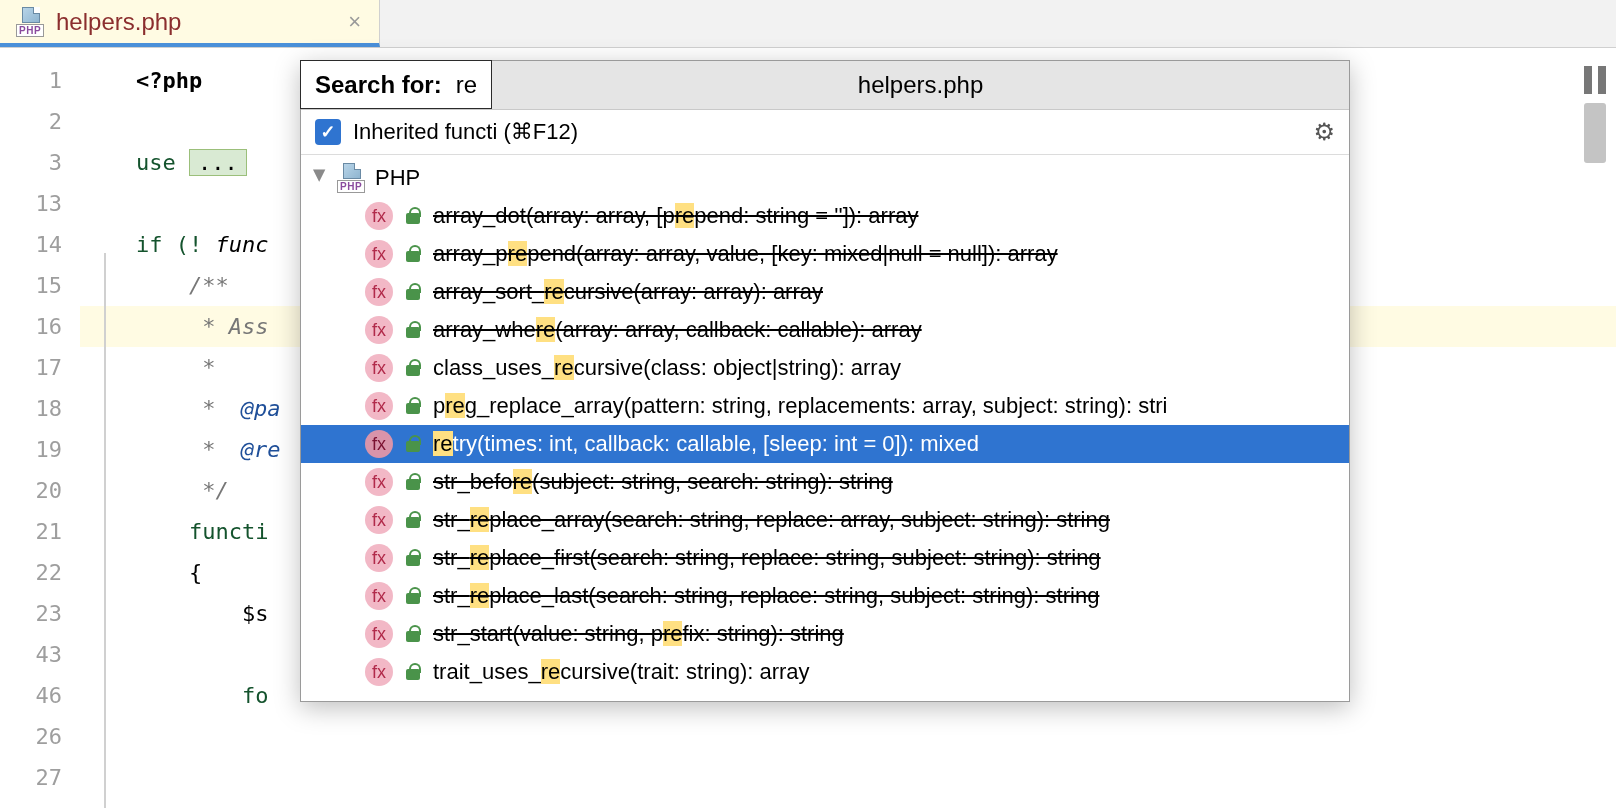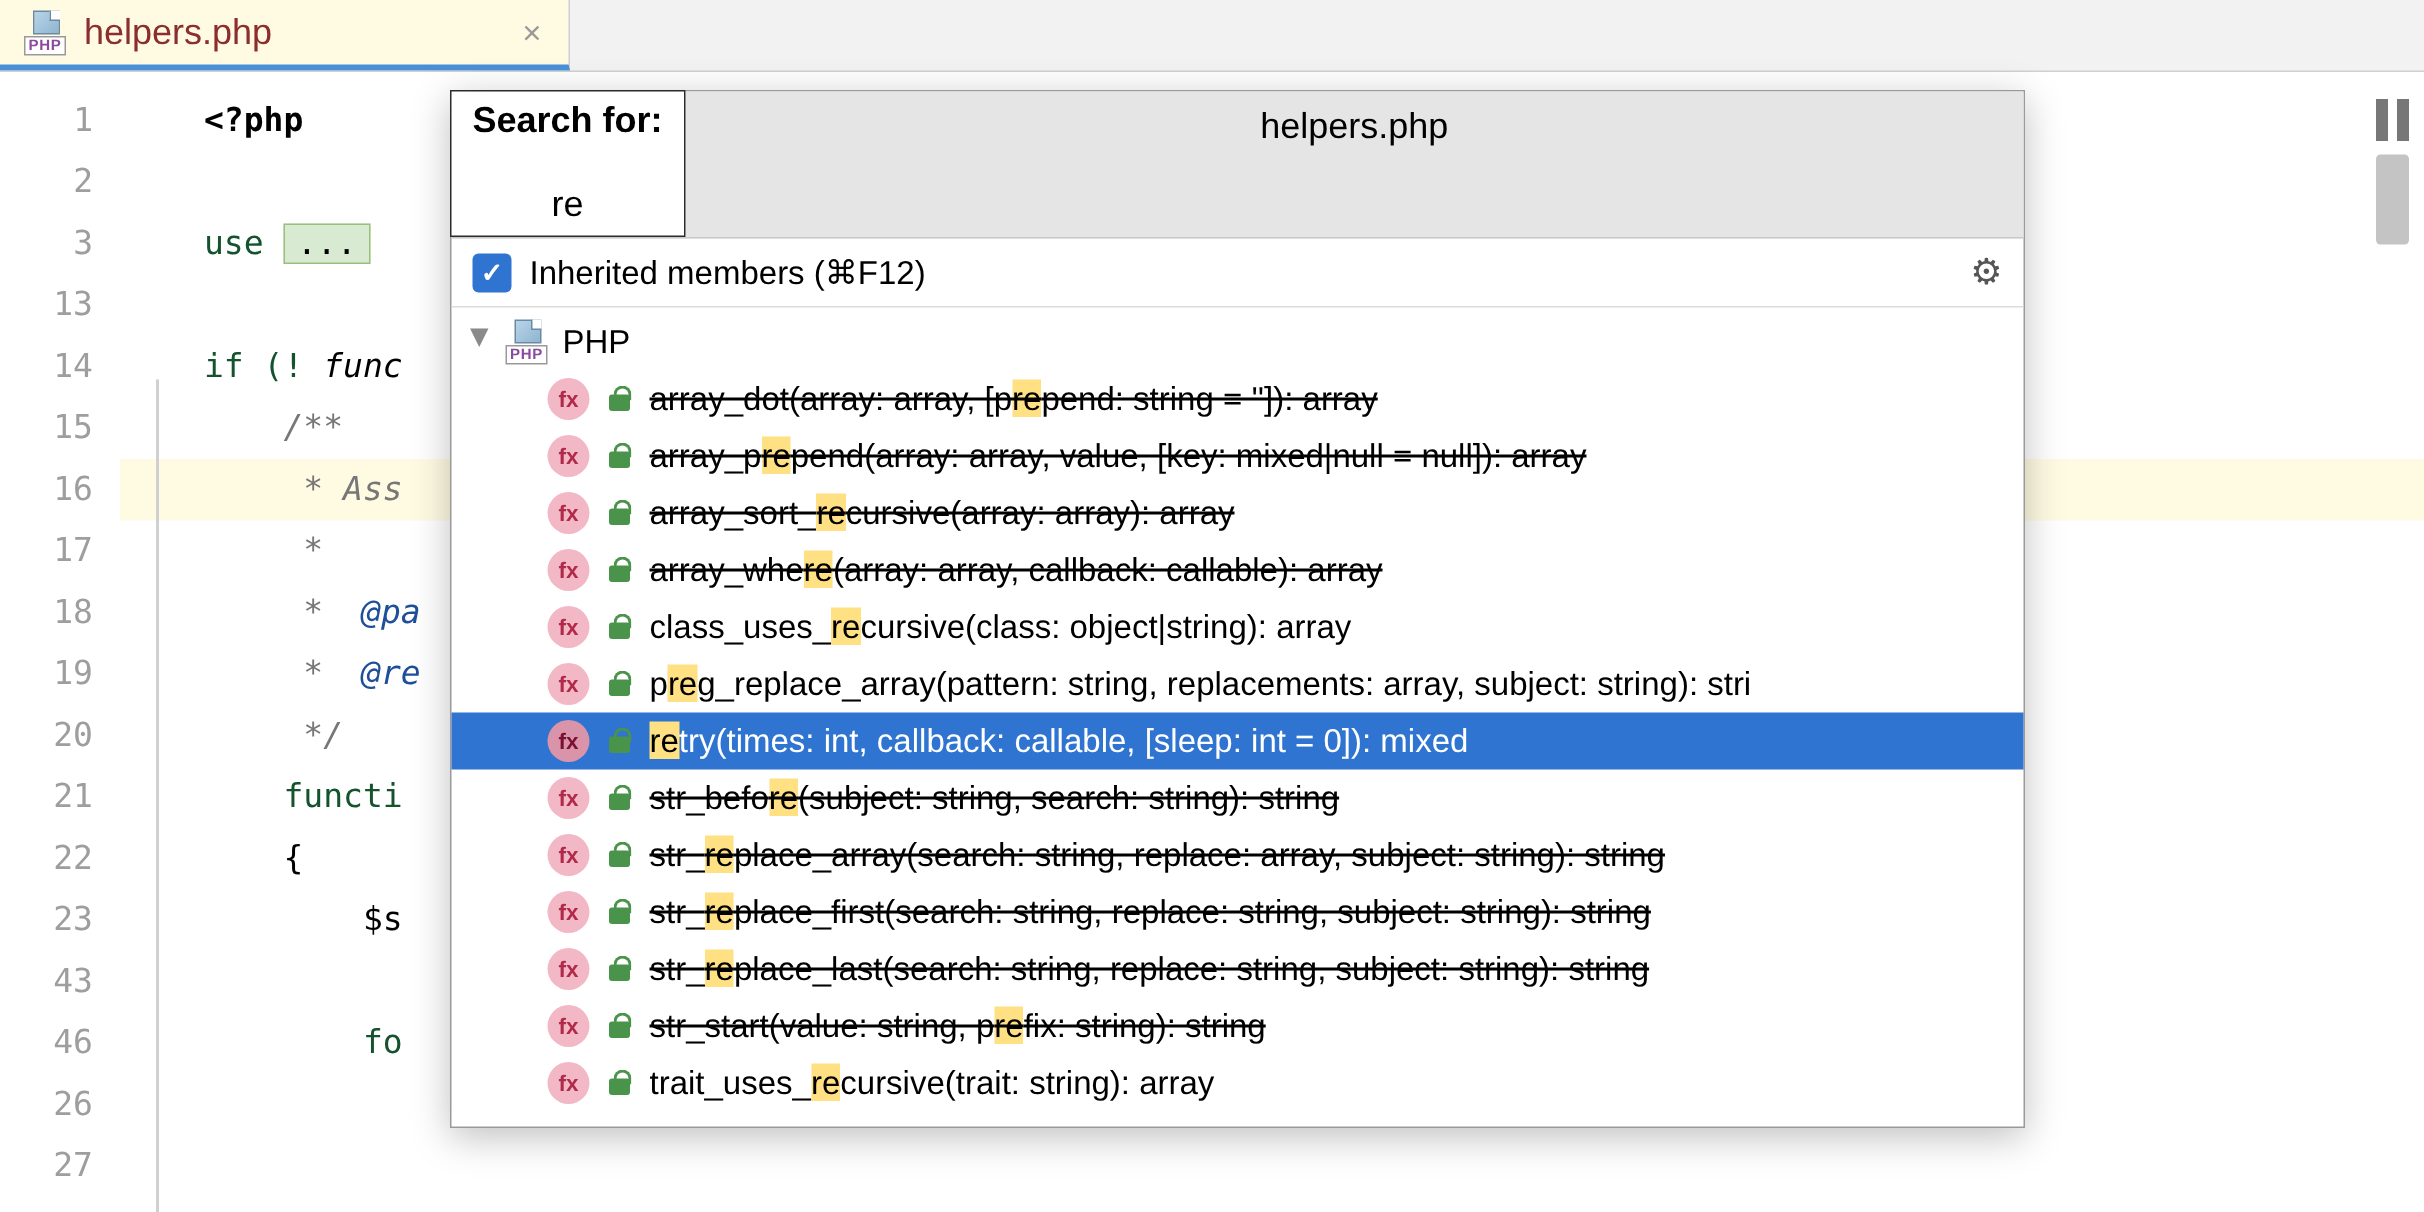--- a/index.html
+++ b/index.html
@@ -125,22 +125,21 @@
     display:flex;
     background:#e5e5e5;
     border-bottom:1px solid #c9c9c9;
   }
   .popup-search {
     display:flex; align-items:center;
     background:#fff;
     border:1px solid #2b2b2b;
     margin:-1px 0 0 -1px;
     padding: 6px 14px;
-    gap: 28px;
-    flex-direction: column;
+    gap: 14px;
   }
   .popup-search-label { font-weight:700; font-size:24px; }
   .popup-search-query { font-size:24px; }
   .popup-title {
     flex:1;
     text-align:center;
     font-size:24px;
     padding: 10px 0;
   }
   .popup-toolbar {
@@ -176,21 +175,21 @@
     white-space: nowrap;
     overflow:hidden;
   }
   .res-row.selected {
     background:#2f74d0;
     color:#fff;
   }
   .fx-icon {
     width:28px; height:28px; border-radius:50%;
     background:#f2b8c6; color:#b12a4a;
-    font-size:15px; font-weight:700;
+    font-size:18px; font-weight:400;
     display:flex; align-items:center; justify-content:center;
     flex-shrink:0;
   }
   .res-row.selected .fx-icon { background:#d994aa; color:#7a1131; }
   .lock-icon {
     width:20px; height:20px;
     position:relative;
     flex-shrink:0;
   }
   .lock-icon::before {
@@ -282,21 +281,21 @@
 <div class="popup">
   <div class="popup-header">
     <div class="popup-search">
       <span class="popup-search-label">Search for:</span>
       <span class="popup-search-query">re</span>
     </div>
     <div class="popup-title">helpers.php</div>
   </div>
   <div class="popup-toolbar">
     <span class="chk">✓</span>
-    <span class="chk-label">Inherited members (⌘F12)</span>
+    <span class="chk-label">Inherited functi (⌘F12)</span>
     <span class="gear">⚙</span>
   </div>
   <div class="popup-body">
     <div class="tree-row">
       <span class="twisty">▶</span>
       <span class="tab-icon">
         <span class="doc"></span>
         <span class="phpbadge">PHP</span>
       </span>
       <span class="tree-label">PHP</span>

